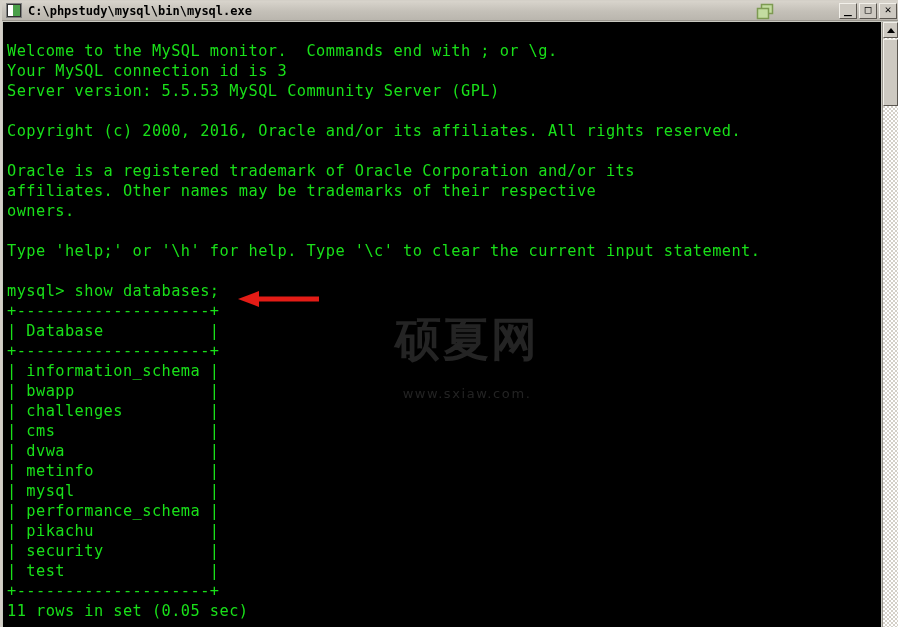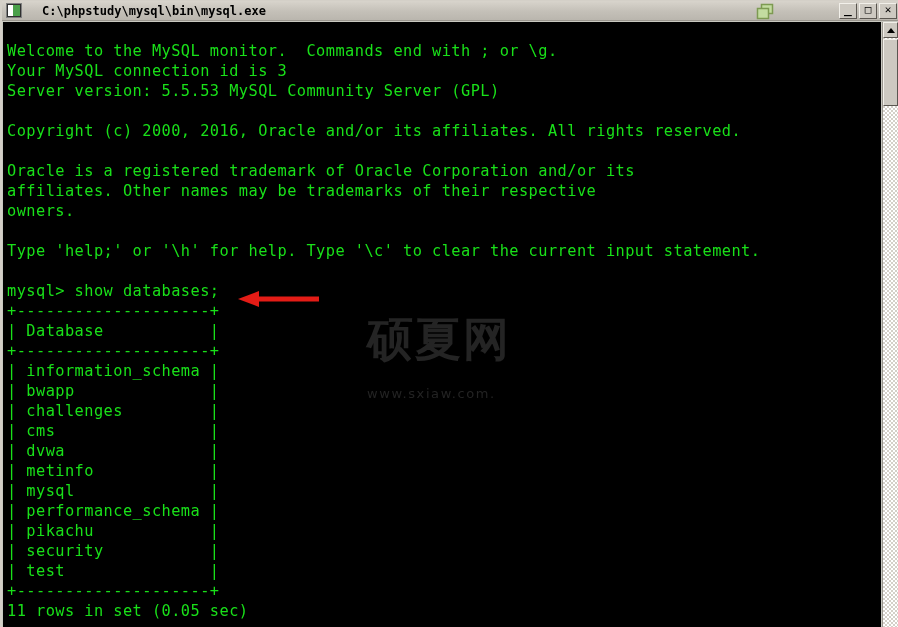--- a/index.html
+++ b/index.html
@@ -56,21 +56,21 @@
     background: #ffffff;
   }
   #app-icon::after {
     content: "";
     position: absolute;
     left: 6px; top: 1px;
     width: 7px; height: 11px;
     background: #4aa04a;
   }
   #title-text {
-    margin-left: 20px;
+    margin-left: 6px;
     font-family: "DejaVu Sans Mono", monospace;
     font-size: 12px;
     font-weight: bold;
     color: #000000;
     white-space: nowrap;
     letter-spacing: 0px;
   }
   #cascade-icon {
     position: absolute;
     left: 752px; top: 2px;
@@ -139,21 +139,21 @@
     height: 22px;
     pointer-events: none;
   }
 
   
   #watermark {
     position: absolute;
     left: 364px;
     top: 292px;
     width: 200px;
-    text-align: left;
+    text-align: center;
     pointer-events: none;
     user-select: none;
   }
   #watermark-cn {
     font-family: "DejaVu Sans", sans-serif;
     font-size: 46px;
     font-weight: bold;
     color: #242424;
     line-height: 50px;
     letter-spacing: 2px;

